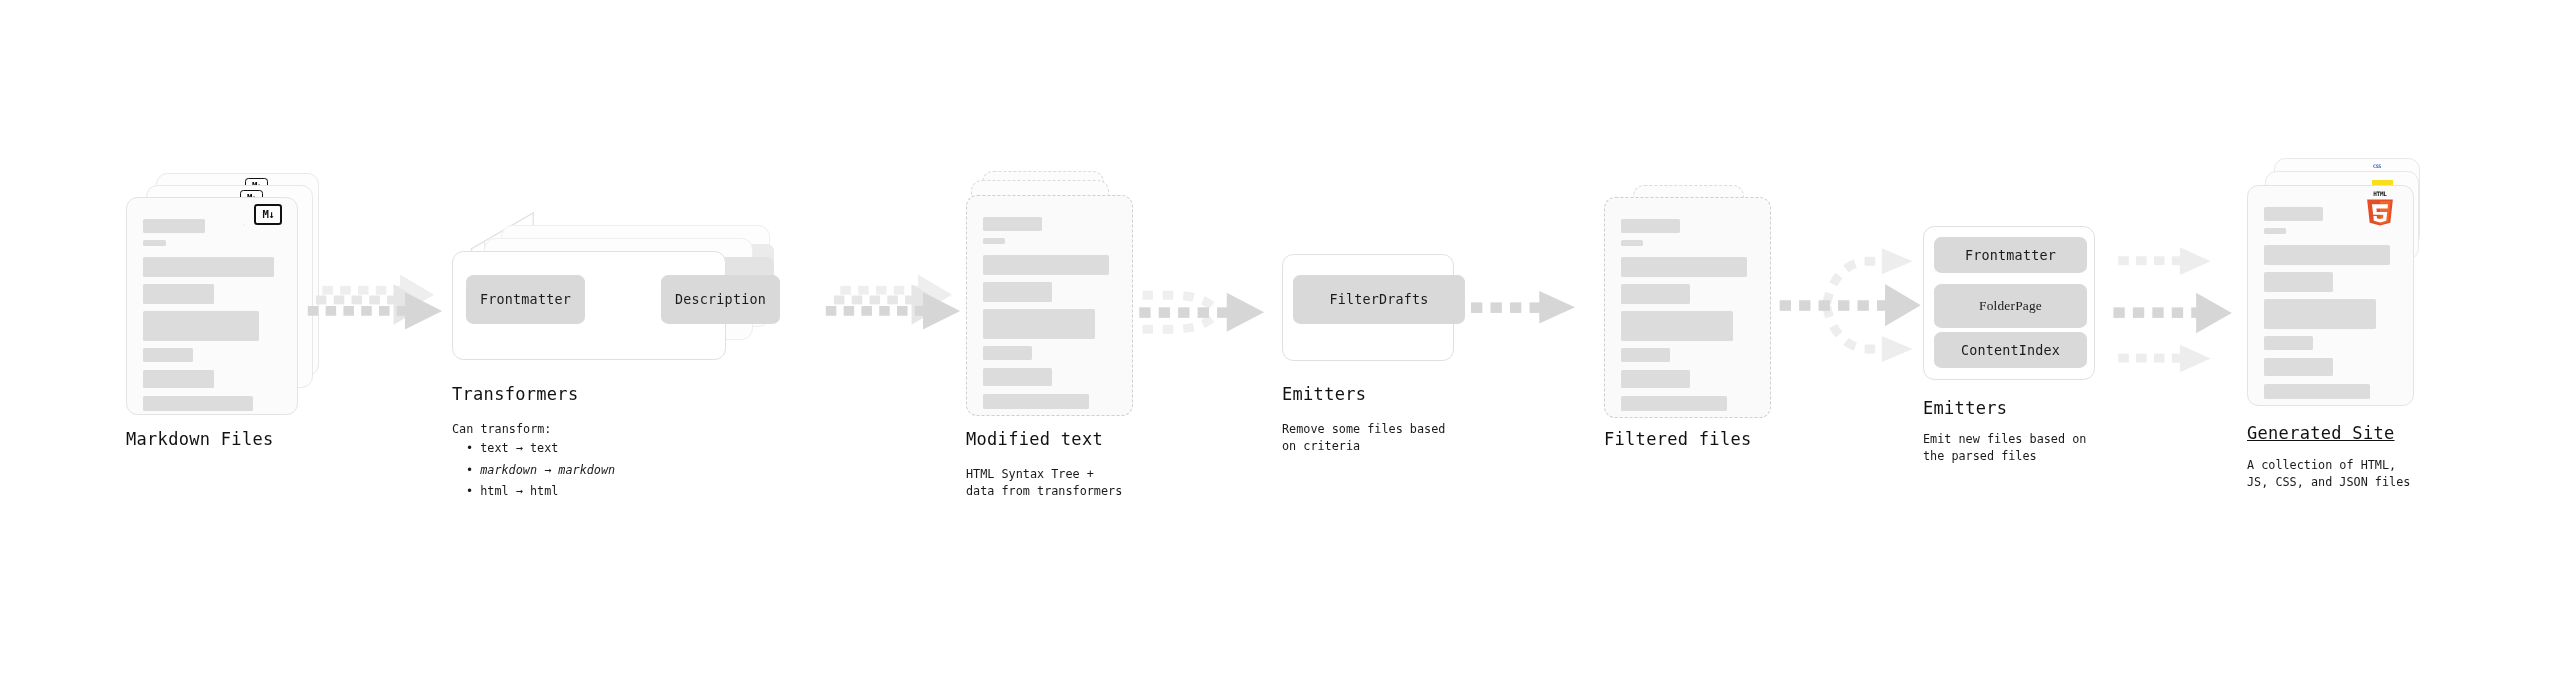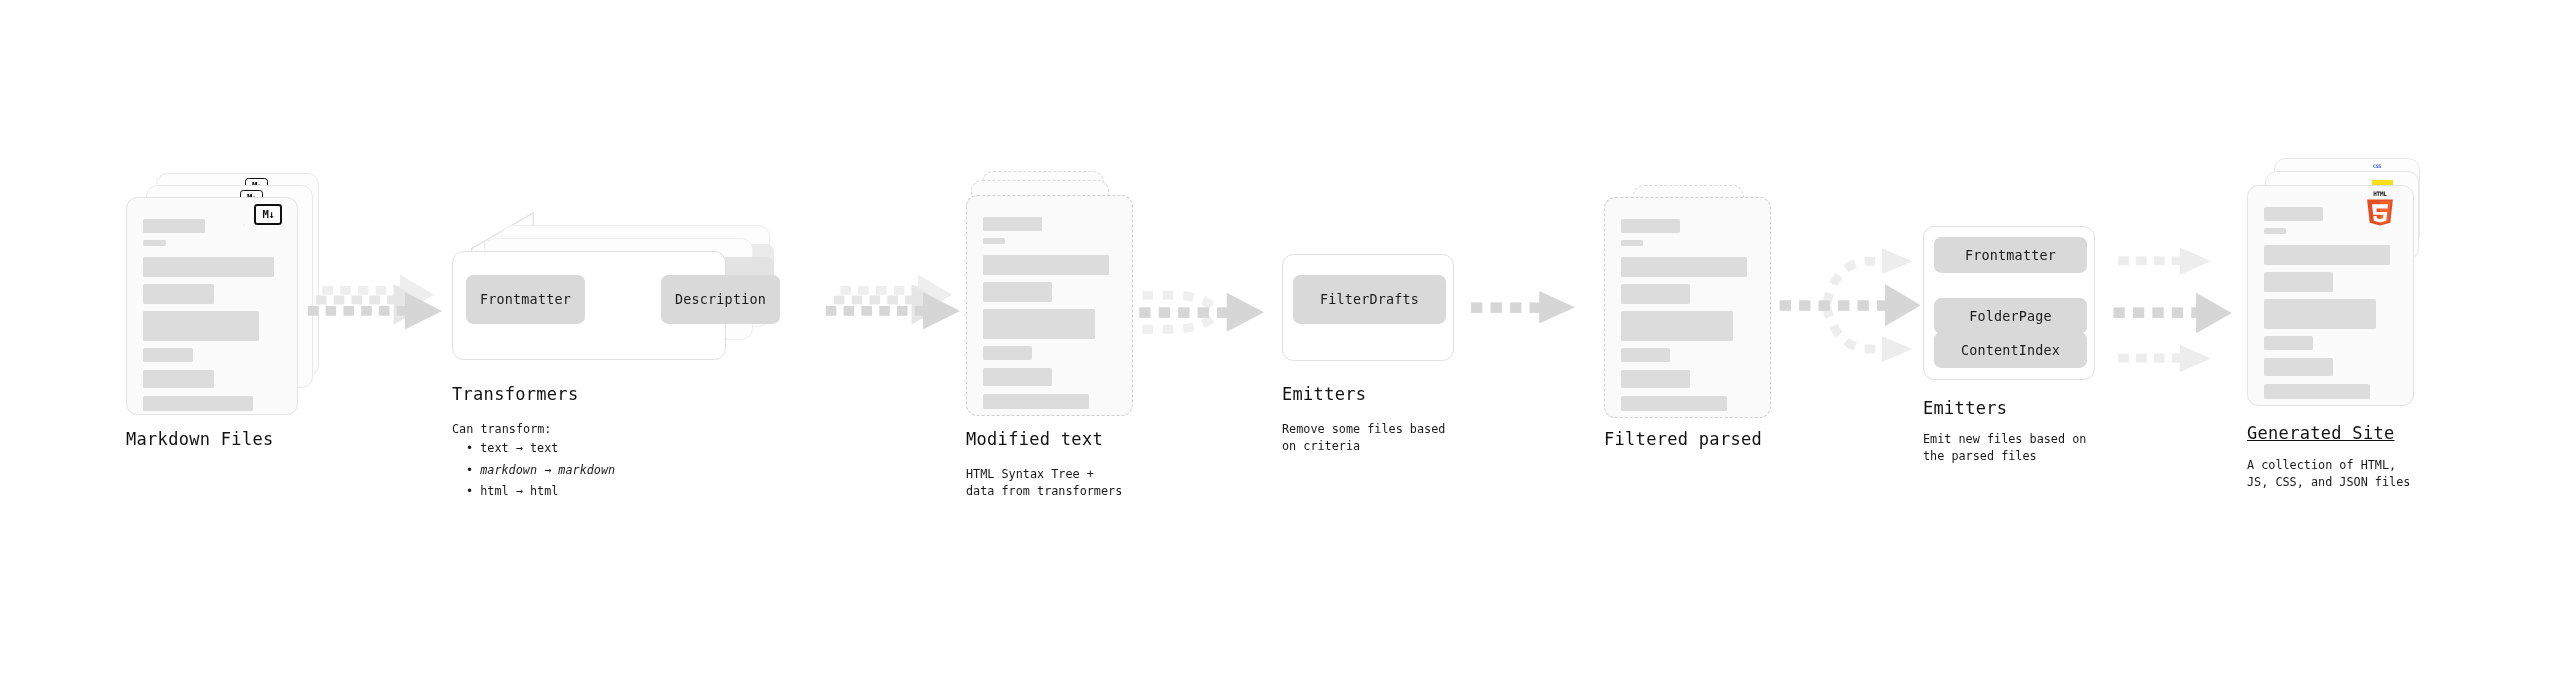--- a/index.html
+++ b/index.html
@@ -216,21 +216,21 @@
         <rect x="52" y="58" width="14" height="13"></rect>
           <rect x="76" y="58" width="14" height="13"></rect>
         <rect x="100" y="58" width="14" height="13"></rect>
         <polygon points="112,40 158,64 112,88"></polygon>
       </g>
     </svg>
   </div>
 
   <div>
     <div class="procbox" style="left:1282px;top:254px;width:172px;height:107px;"></div>
-    <div class="chip" style="left:1293px;top:275px;width:153px;height:49px;">FilterDrafts</div>
+    <div class="chip" style="left:1293px;top:275px;width:172px;height:49px;">FilterDrafts</div>
     <div class="title" style="left:1282px;top:384px;">Emitters</div>
     <div class="sub" style="left:1282px;top:421px;">Remove some files based
 on criteria</div>
   </div>
 
   <div class="arrowwrap" style="left:1471px;top:286px;">
     <svg width="130" height="49" viewBox="0 0 160 60">
       <g fill="#d6d6d6">
         <rect x="0" y="20" width="14" height="13"></rect>
           <rect x="24" y="20" width="14" height="13"></rect>
@@ -248,21 +248,21 @@
         <div class="ln" style="width:44%;height:14px;"></div>
         <div class="ln" style="width:16%;height:5.7px;margin-bottom:10.6px;"></div>
         <div class="ln" style="width:94%;height:20.3px;"></div>
         <div class="ln" style="width:51%;height:19.5px;"></div>
         <div class="ln" style="width:83%;height:30px;"></div>
         <div class="ln" style="width:36%;height:14px;"></div>
         <div class="ln" style="width:51%;height:18.7px;"></div>
         <div class="ln" style="width:79%;height:15.4px;"></div>
       </div>
     </div>
-    <div class="title" style="left:1604px;top:429px;">Filtered parsed</div>
+    <div class="title" style="left:1604px;top:429px;">Filtered files</div>
   </div>
 
   <div class="arrowwrap" style="left:1776px;top:237px;">
     <svg width="163" height="146" viewBox="0 0 200 180">
       <g stroke="#ededed" stroke-width="11" fill="none" stroke-dasharray="13 12" stroke-linecap="butt">
         <path d="M62,82 Q72,36 108,30 L130,30"></path>
         <path d="M62,86 Q72,132 108,138 L130,138"></path>
       </g>
       <g fill="#ededed">
         <polygon points="130,14 168,30 130,46"></polygon>
@@ -276,21 +276,21 @@
         <rect x="100" y="78" width="14" height="13"></rect>
           <rect x="124" y="78" width="14" height="13"></rect>
         <polygon points="134,58 178,84 134,110"></polygon>
       </g>
     </svg>
   </div>
 
   <div>
     <div class="procbox" style="left:1923px;top:226px;width:172px;height:154px;"></div>
     <div class="chip" style="left:1934px;top:237px;width:153px;height:36px;">Frontmatter</div>
-    <div class="chip" style="left:1934px;top:298px;width:153px;height:36px;">FolderPage</div>
+    <div class="chip" style="left:1934px;top:284px;width:153px;height:44px;font-family:Liberation Serif, serif;">FolderPage</div>
     <div class="chip" style="left:1934px;top:332px;width:153px;height:36px;">ContentIndex</div>
     <div class="title" style="left:1923px;top:398px;">Emitters</div>
     <div class="sub" style="left:1923px;top:431px;">Emit new files based on
 the parsed files</div>
   </div>
 
   <div class="arrowwrap" style="left:2113px;top:236px;">
     <svg width="163" height="146" viewBox="0 0 200 180">
       <g fill="#ededed">
         <rect x="6" y="25" width="13" height="11"></rect>

